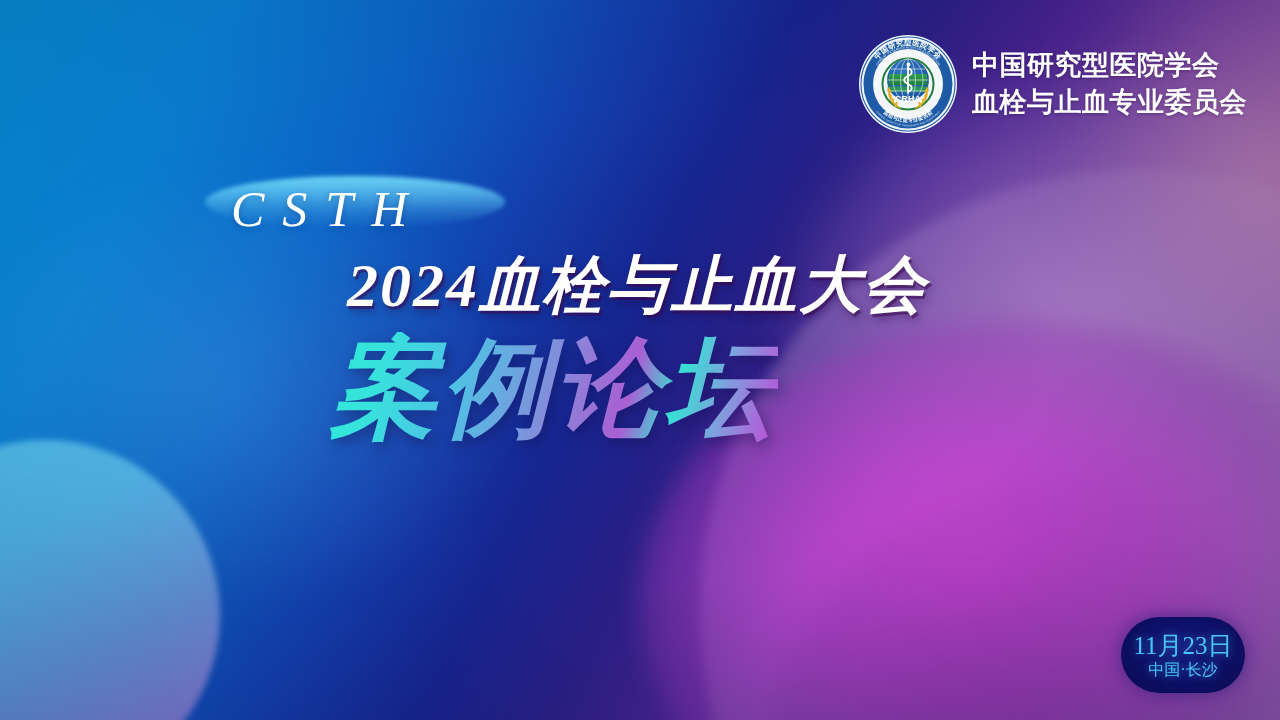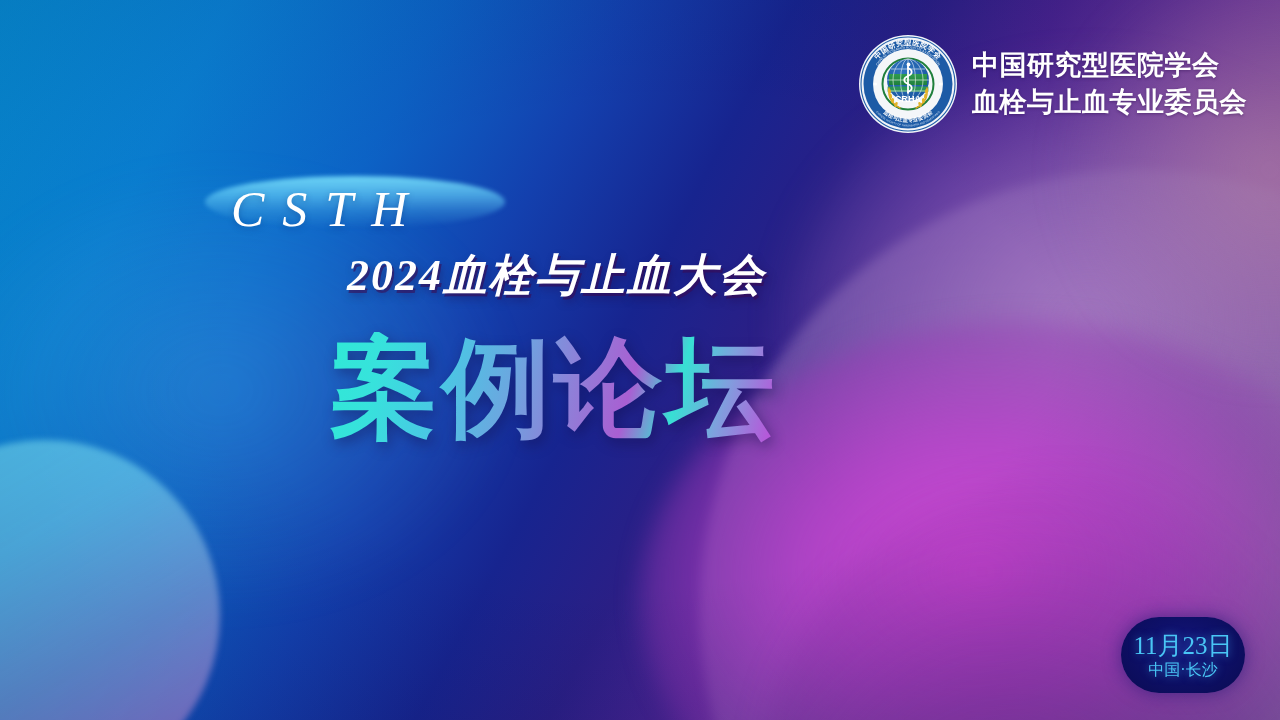--- a/index.html
+++ b/index.html
@@ -219,35 +219,36 @@
     text-shadow: 0 2px 6px rgba(10, 50, 120, 0.35);
   }
 
   .conf-title {
     position: absolute;
     left: 347px;
     top: 254px;
     font-family: "Liberation Serif", "DejaVu Serif", serif;
     font-style: italic;
     font-weight: bold;
-    font-size: 44px;
+    font-size: 62px;
     line-height: 1;
     color: #ffffff;
     letter-spacing: 2px;
     white-space: nowrap;
     text-shadow:
       2px 3px 0 rgba(60, 10, 80, 0.55),
       3px 5px 10px rgba(30, 5, 60, 0.40);
   }
 
   .forum-title {
     position: absolute;
     left: 330px;
     top: 332px;
     font-family: "Liberation Serif", "DejaVu Serif", serif;
+    font-style: italic;
     font-weight: bold;
     font-size: 108px;
     line-height: 1.05;
     letter-spacing: 4px;
     white-space: nowrap;
     background: linear-gradient(105deg,
       #2fe9d6 0%,
       #37e2dc 12%,
       #49c8e4 26%,
       #6aa8e0 40%,

